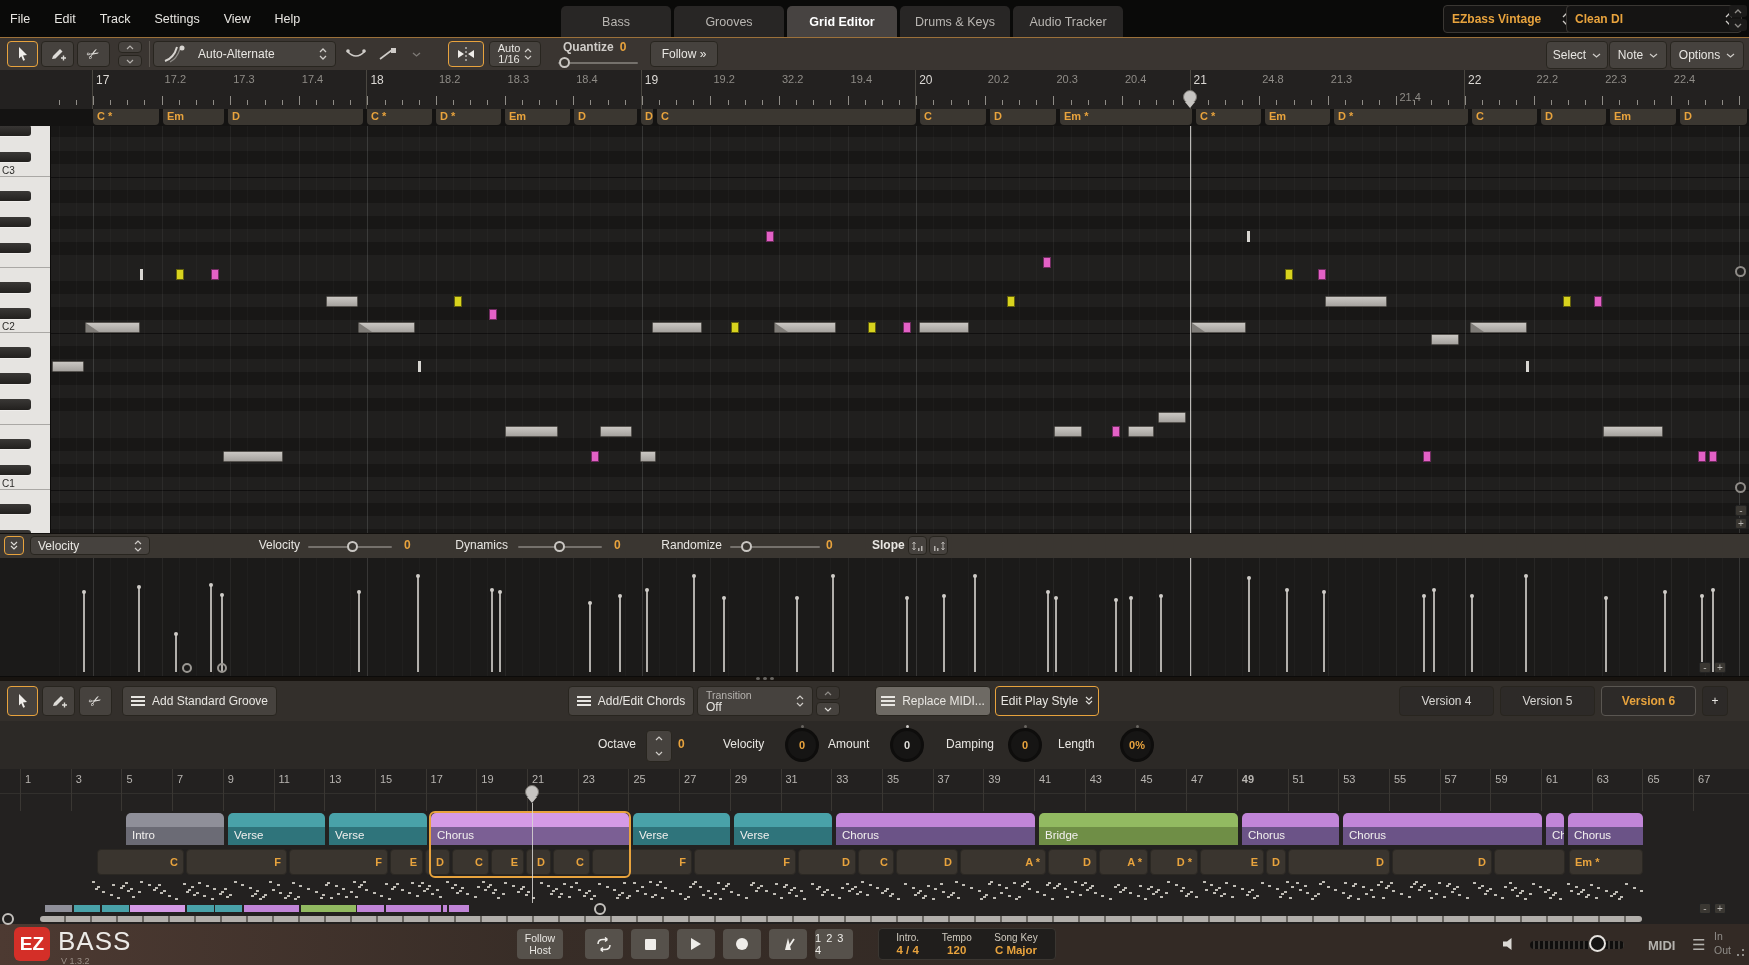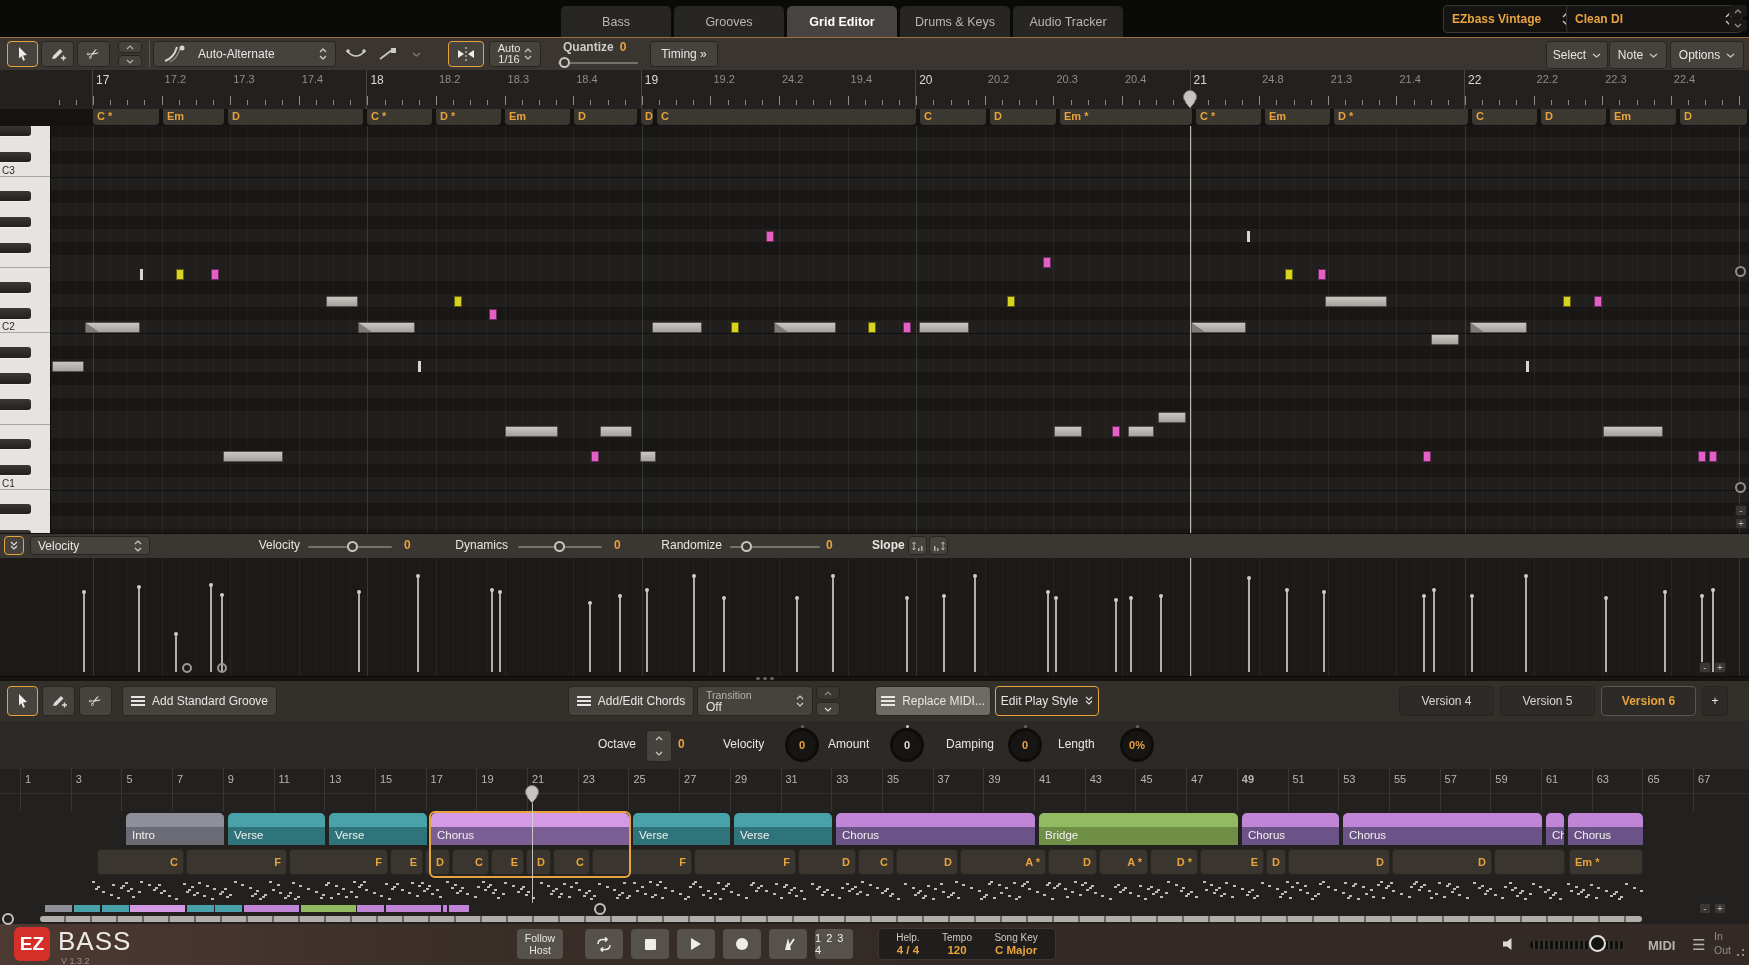--- a/index.html
+++ b/index.html
@@ -128,20 +128,28 @@
   .midtxt{position:absolute;color:#b5b2ae;}
   .handle3{position:absolute;left:756px;top:677px;width:18px;height:3px;display:flex;gap:3px;}
   .handle3 i{flex:1;background:#6a6archive762;background:#6a6762;border-radius:50%;}
 </style>
 </head>
 <body>
 
 <div id="app">
 
   <div class="menubar abs">
+    <div id="menuitems">
+        <div class="mitem">File</div>
+        <div class="mitem">Edit</div>
+        <div class="mitem">Track</div>
+        <div class="mitem">Settings</div>
+        <div class="mitem">View</div>
+        <div class="mitem">Help</div>
+      </div>
     <div id="tabs">
         <div class="tab">Bass</div>
         <div class="tab">Grooves</div>
         <div class="tab active">Grid Editor</div>
         <div class="tab">Drums &amp; Keys</div>
         <div class="tab">Audio Tracker</div>
       </div>
     <div class="preset" style="left:1443px;width:118px;">
       <span>EZbass Vintage</span>
       <svg width="8" height="12">
@@ -238,21 +246,21 @@
       <svg width="8" height="12">
           <path d="M1 4 L4 1 L7 4 M1 8 L4 11 L7 8" stroke="#cfccc8" stroke-width="1.2" fill="none"></path>
         </svg>
     </div>
     <div class="abs" style="left:563px;top:2px;">
       <span class="qlabel">Quantize</span><span class="qval">0</span>
     </div>
     <div class="slidertrack" style="left:558px;top:24px;width:80px;"></div>
     <div class="sliderknob" style="left:559px;top:19px;"></div>
     <div class="tbtn" style="left:650px;width:68px;">
-      <span class="ddtext">Timing »</span>
+      <span class="ddtext">Follow »</span>
     </div>
     <div class="rightmenu" style="left:1546px;width:60px;">
       <span>Select</span>
       <svg width="9" height="5">
           <path d="M1 1 L4.5 4 L8 1" stroke="#cfccc8" stroke-width="1.2" fill="none"></path>
         </svg>
     </div>
     <div class="rightmenu" style="left:1609px;width:56px;">
       <span>Note</span>
       <svg width="9" height="5">
@@ -274,32 +282,32 @@
       <div class="rlab" style="left: 233.2px;">17.3</div>
       <div class="rlab" style="left: 301.8px;">17.4</div>
       <div class="barline" style="left: 366.4px;"></div>
       <div class="rlab maj" style="left: 370.4px;">18</div>
       <div class="rlab" style="left: 439px;">18.2</div>
       <div class="rlab" style="left: 507.6px;">18.3</div>
       <div class="rlab" style="left: 576.2px;">18.4</div>
       <div class="barline" style="left: 640.8px;"></div>
       <div class="rlab maj" style="left: 644.8px;">19</div>
       <div class="rlab" style="left: 713.4px;">19.2</div>
-      <div class="rlab" style="left: 782px;">24.2</div>
+      <div class="rlab" style="left: 782px;">32.2</div>
       <div class="rlab" style="left: 850.6px;">19.4</div>
       <div class="barline" style="left: 915.2px;"></div>
       <div class="rlab maj" style="left: 919.2px;">20</div>
       <div class="rlab" style="left: 987.8px;">20.2</div>
       <div class="rlab" style="left: 1056.4px;">20.3</div>
       <div class="rlab" style="left: 1125px;">20.4</div>
       <div class="barline" style="left: 1189.6px;"></div>
       <div class="rlab maj" style="left: 1193.6px;">21</div>
       <div class="rlab" style="left: 1262.2px;">24.8</div>
       <div class="rlab" style="left: 1330.8px;">21.3</div>
-      <div class="rlab" style="left: 1399.4px;">21.4</div>
+      <div class="rlab" style="left: 1399.4px; margin-top: 18px;">21.4</div>
       <div class="barline" style="left: 1464px;"></div>
       <div class="rlab maj" style="left: 1468px;">22</div>
       <div class="rlab" style="left: 1536.6px;">22.2</div>
       <div class="rlab" style="left: 1605.2px;">22.3</div>
       <div class="rlab" style="left: 1673.8px;">22.4</div>
       <div class="tick" style="left: 58.7px; top: 30px; height: 5px;"></div>
       <div class="tick" style="left: 75.85px; top: 30px; height: 5px;"></div>
       <div class="tick" style="left: 93px; top: 26px; height: 9px;"></div>
       <div class="tick" style="left: 110.15px; top: 30px; height: 5px;"></div>
       <div class="tick" style="left: 127.3px; top: 30px; height: 5px;"></div>
@@ -1662,21 +1670,21 @@
       <svg width="17" height="16">
           <path d="M5 14 L8 2 L11 14 Z" fill="#efede9"></path>
           <path d="M8 12 L14 3" stroke="#efede9" stroke-width="1.8" fill="none"></path>
         </svg>
     </div>
     <div class="bbtn" style="left:815px;width:38px;font-size:11px;letter-spacing:1px;">
       <span>1 2 3 4</span>
     </div>
     <div class="infopanel">
       <span class="infocol">
-          <span class="infolab">Help.</span>
+          <span class="infolab">Intro.</span>
           <span class="infoval">4 / 4</span>
         </span>
       <span class="infocol">
           <span class="infolab">Tempo</span>
           <span class="infoval">120</span>
         </span>
       <span class="infocol">
           <span class="infolab">Song Key</span>
           <span class="infoval">C Major</span>
         </span>

